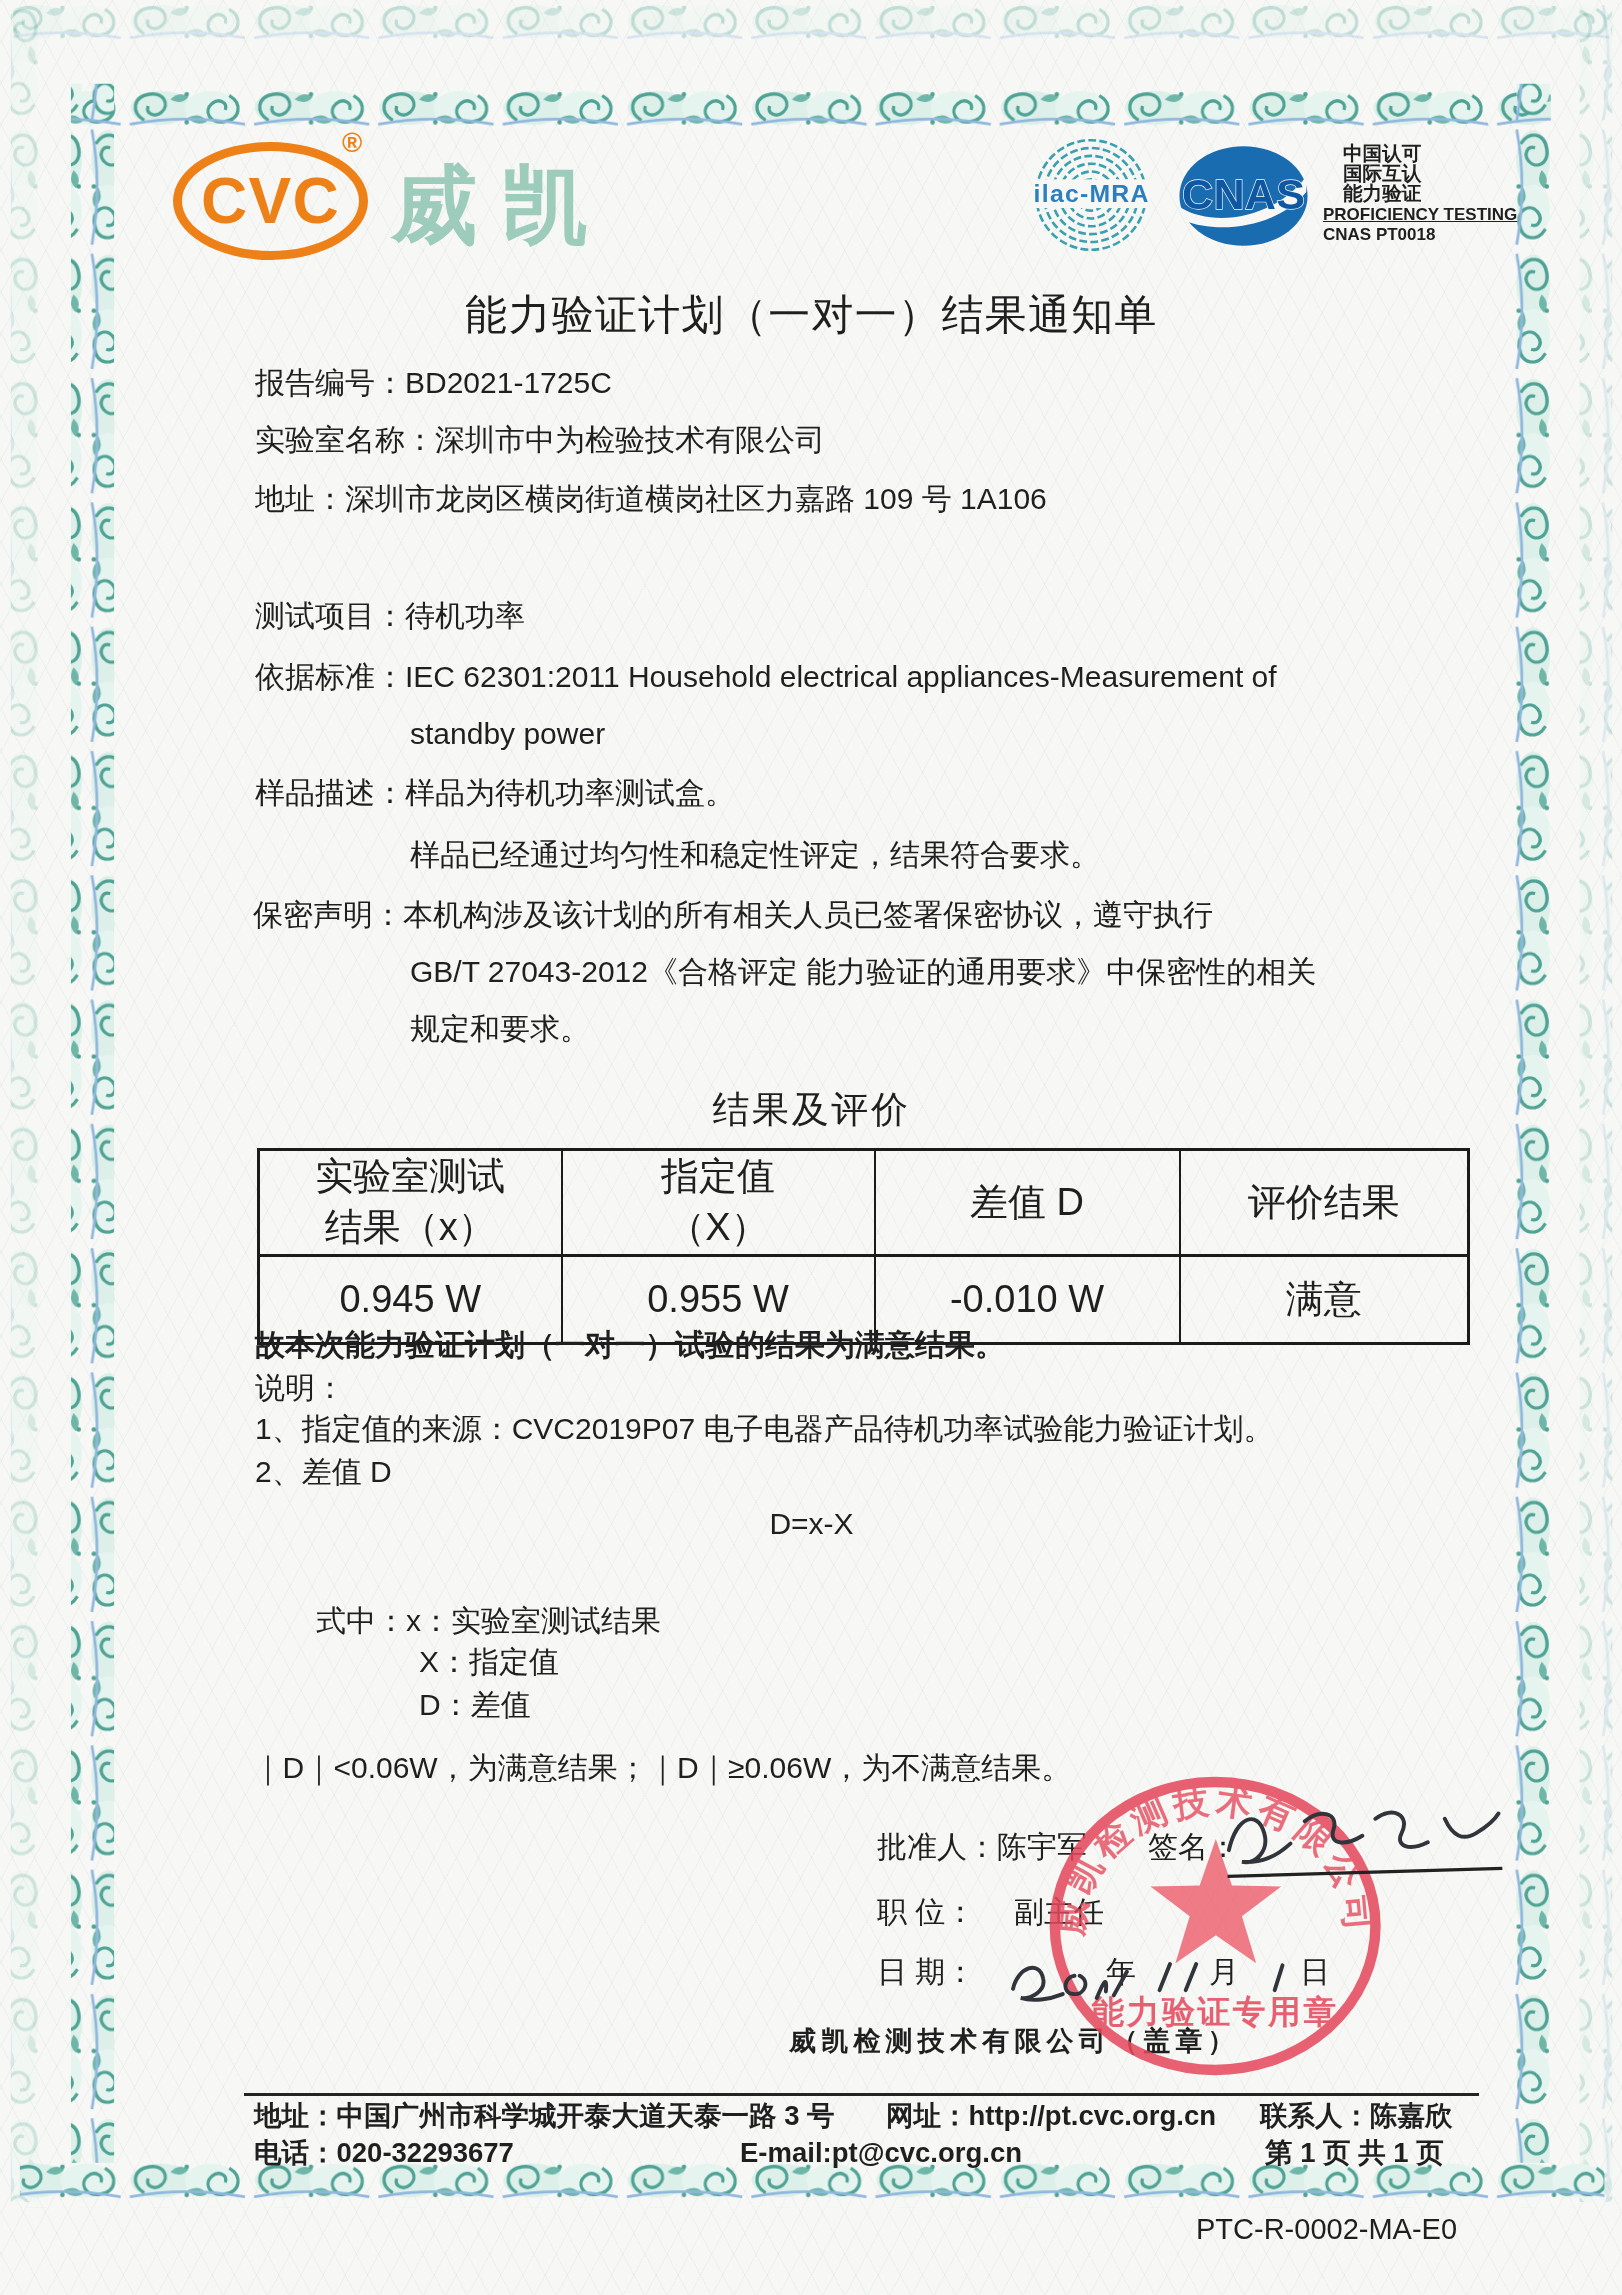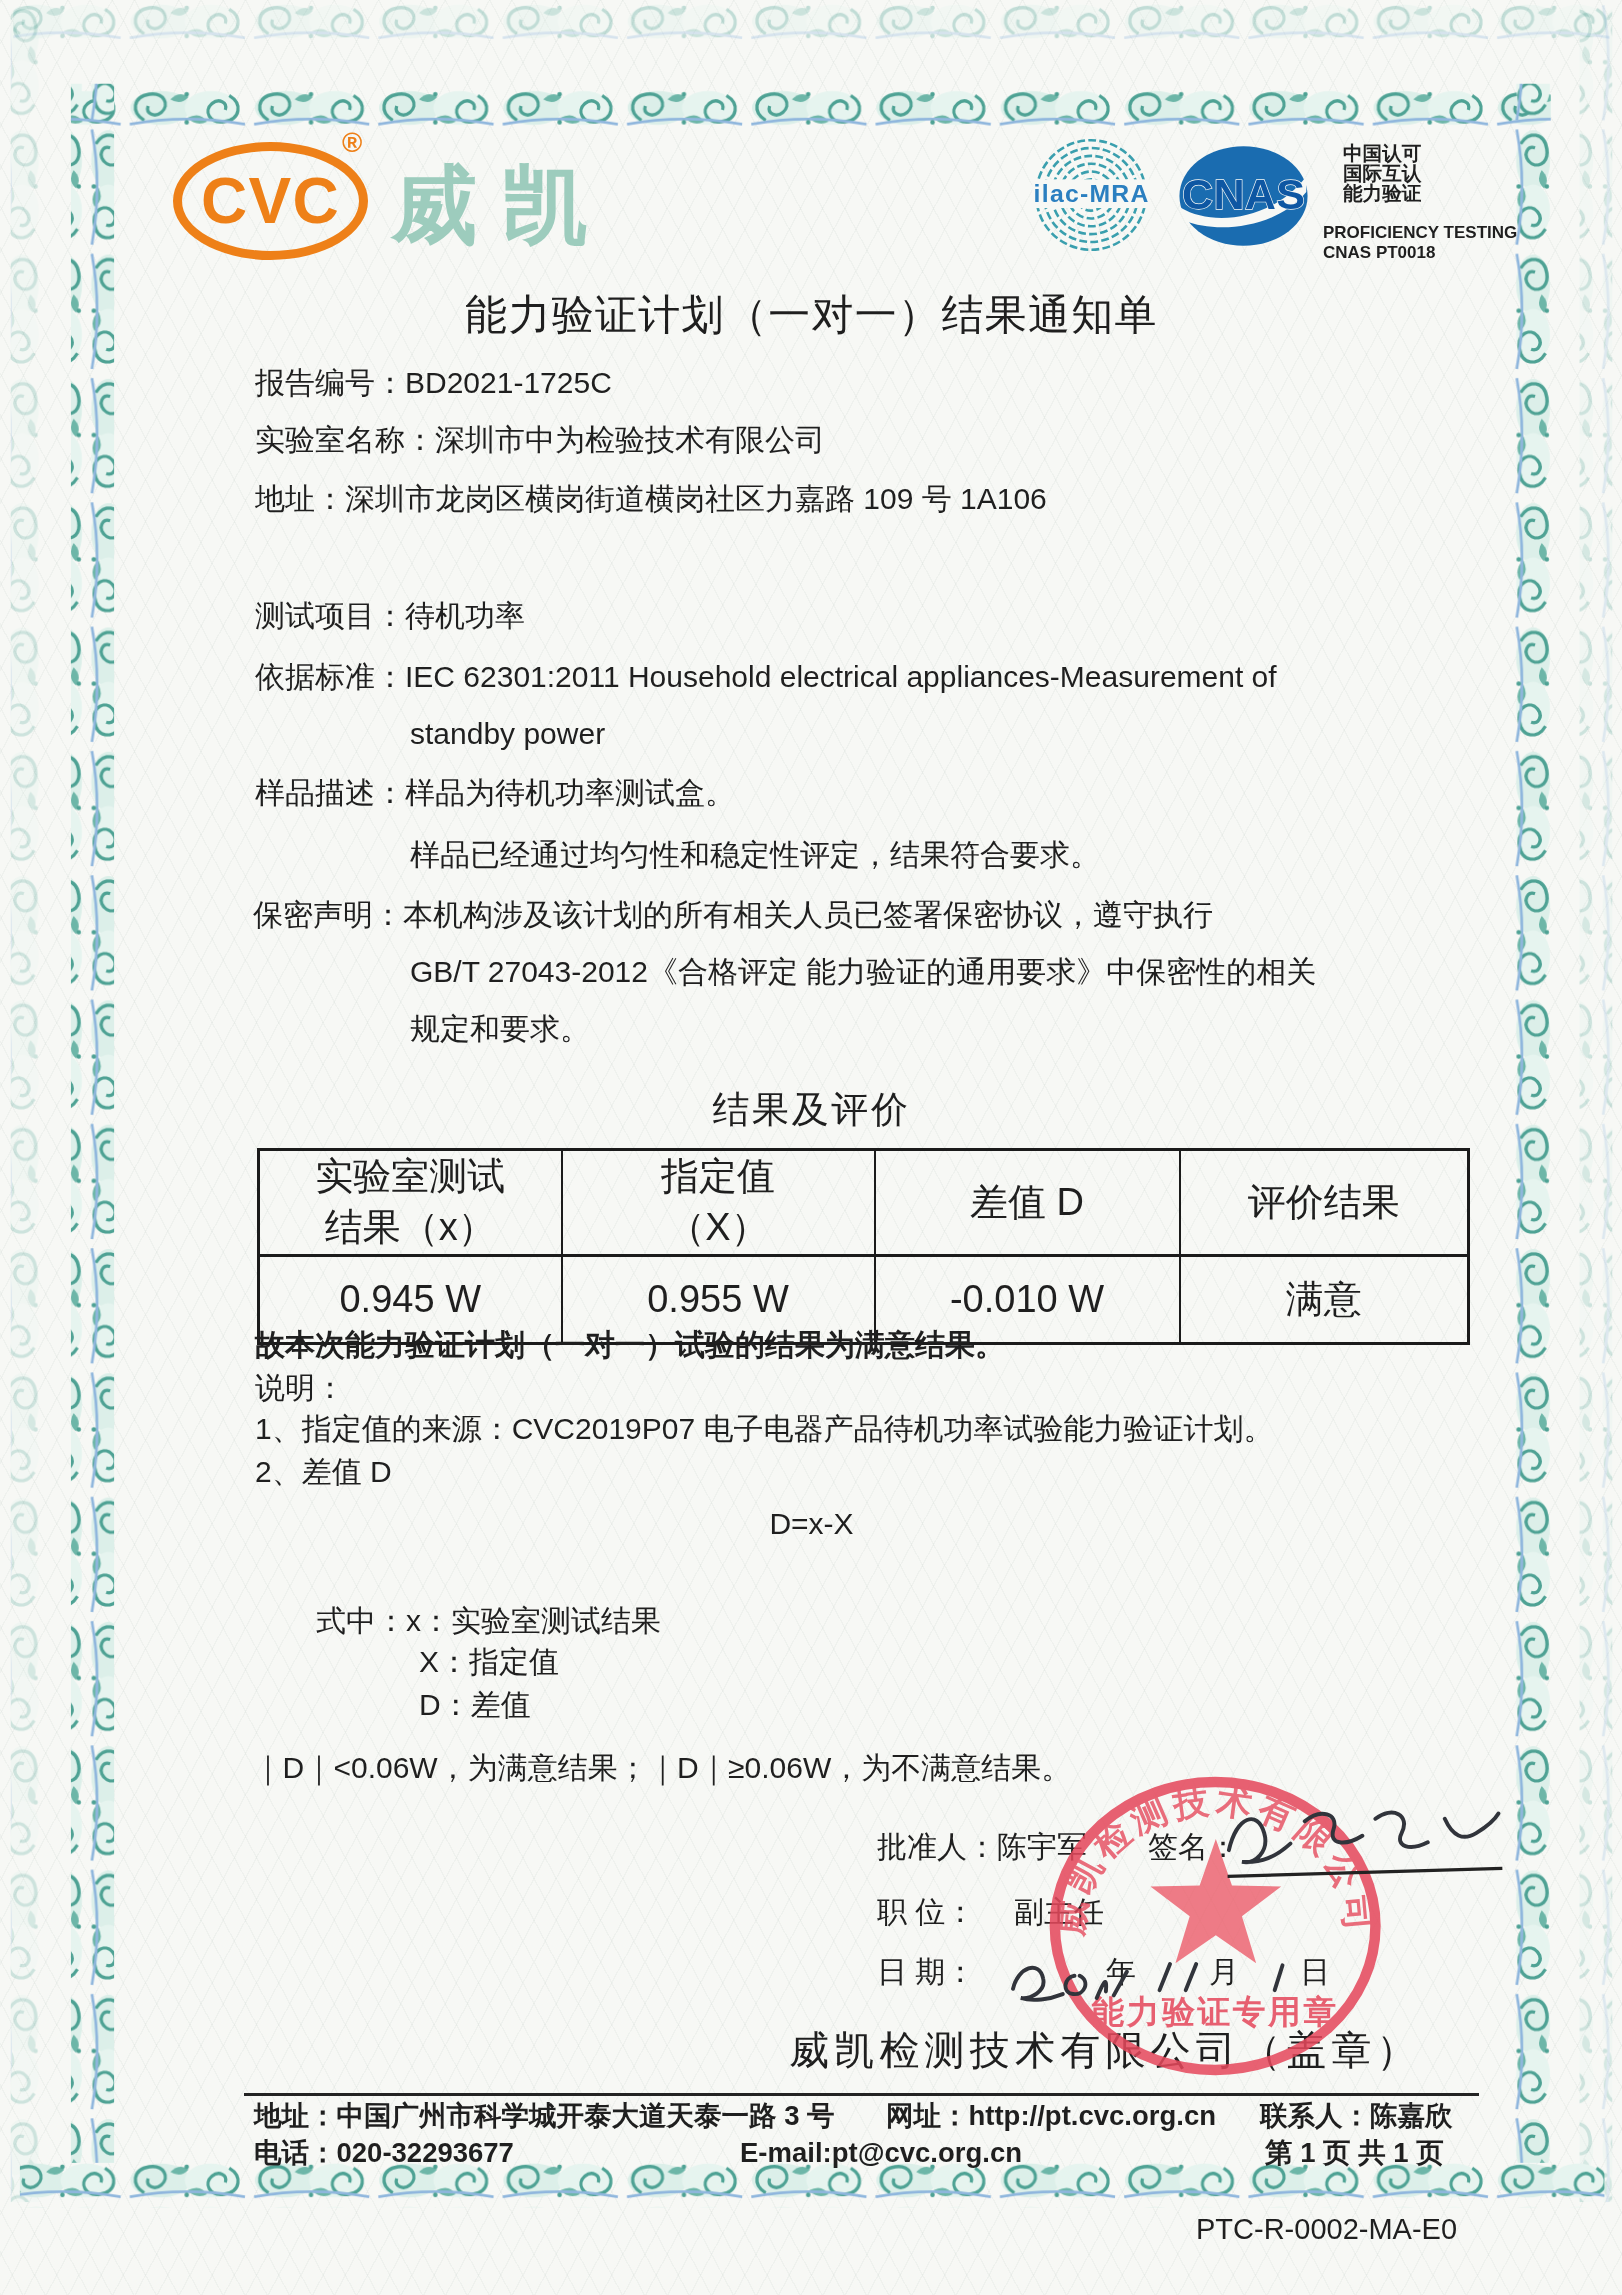--- a/index.html
+++ b/index.html
@@ -37,21 +37,21 @@
     position:absolute;left:257px;top:1148px;width:1210px;border-collapse:collapse;table-layout:fixed;
     font-size:38px;
     padding-left:25px;
   }
   .rtable th,.rtable td{border:2px solid #1b1b1b;text-align:center;vertical-align:middle;font-weight:400;padding:0;}
   .rtable{border:3.3px solid #1b1b1b;}
   .rtable thead tr{height:87px;}
   .rtable tbody tr{height:88px;}
   .rtable th{white-space:pre-line;line-height:1.35;border-bottom-width:3.3px;}
   .rule{position:absolute;left:244px;top:2093px;width:1235px;height:3.3px;background:#232323;}
-  .seal-company{font-size:40px;letter-spacing:5.2px;}
+  .seal-company{font-size:27px;letter-spacing:5.2px;font-weight:bold;}
 </style>
 </head>
 <body>
 
 <div class="page">
 
   <svg class="borderlayer" width="1623" height="2295" viewBox="0 0 2480 3508">
     <defs>
       <g id="motif">
         <ellipse cx="55" cy="33" rx="46" ry="26" fill="#dcefe9"></ellipse>
@@ -105,21 +105,21 @@
     <svg class="abs" style="left:1178px;top:145px;" width="131" height="102" viewBox="0 0 200 156">
       <ellipse cx="100" cy="78" rx="98" ry="76" fill="#1a6cb0"></ellipse>
       <path d="M4 96 C 55 126, 145 114, 196 48 L 196 72 C 150 128, 60 136, 10 116 Z" fill="#f7f8f5"></path>
       <text x="100" y="98" text-anchor="middle" font-size="66" font-weight="900" fill="#0e57a3" stroke="#f7f8f5" stroke-width="2" paint-order="stroke" textLength="188">CNAS</text>
     </svg>
 
     <div class="accred">
       <div class="cn">中国认可</div>
       <div class="cn">国际互认</div>
       <div class="cn">能力验证</div>
-      <div class="en" style="margin-top:20px;">PROFICIENCY TESTING</div>
+      <div class="en" style="margin-top:2px;text-decoration:underline;">PROFICIENCY TESTING</div>
       <div class="en">CNAS PT0018</div>
     </div>
 
     <div class="abs title centerline">能力验证计划（一对一）结果通知单</div>
 
     <div class="abs t46" style="left:255px;top:364px;">
       <span>报告编号：</span><span>BD2021-1725C</span>
     </div>
     <div class="abs t46" style="left:255px;top:421px;">
       <span>实验室名称：</span><span>深圳市中为检验技术有限公司</span>

